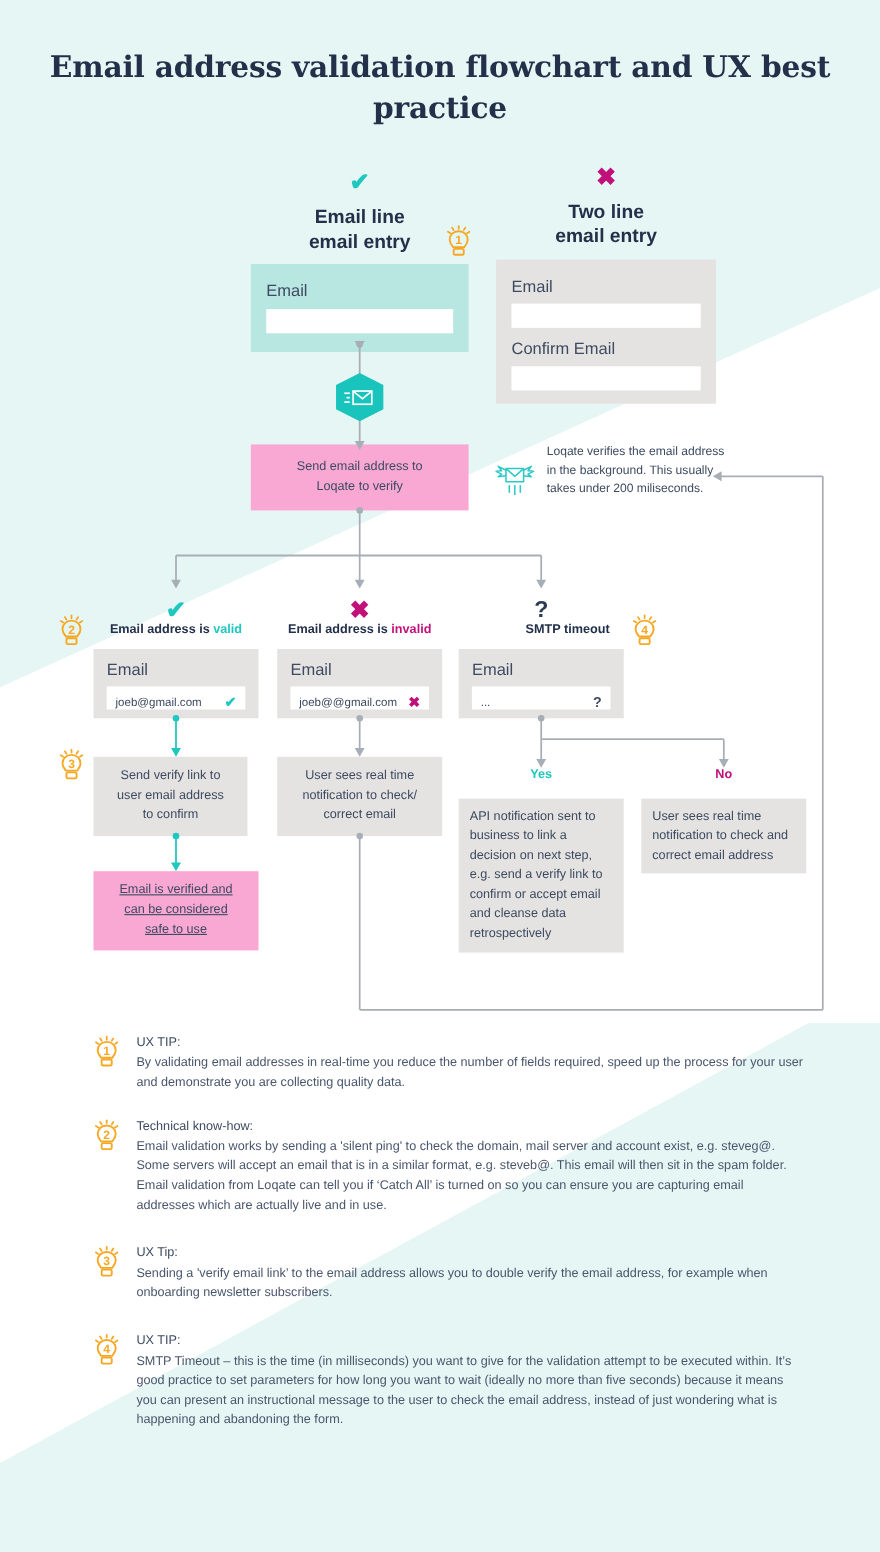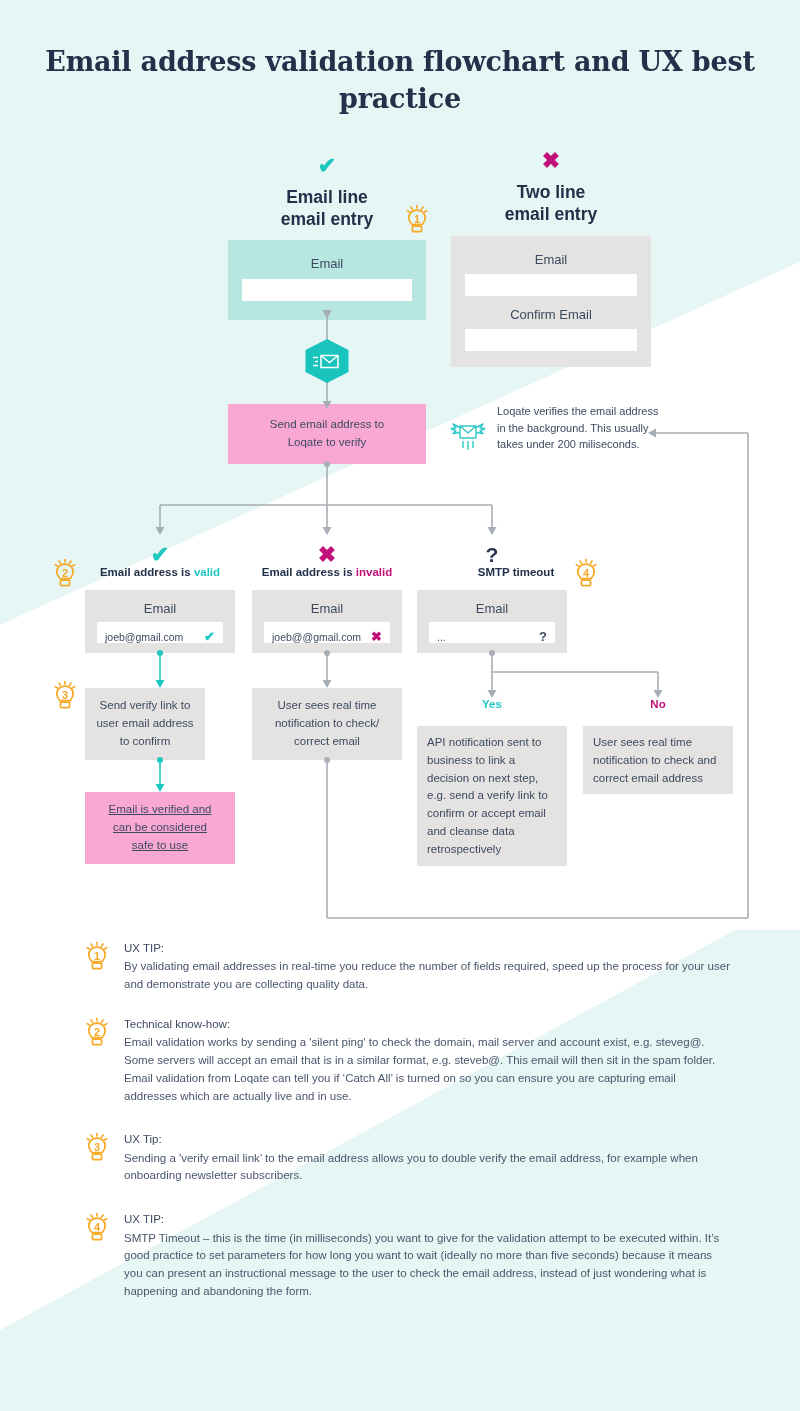--- a/index.html
+++ b/index.html
@@ -41,21 +41,21 @@
   .colhead-title {
     font-size:17.5px; font-weight:bold; line-height:1.28;
     color:#22304a; margin-top:9px; white-space:pre-line;
   }
 
   
   .card { position:absolute; }
   .card-teal { background:#b8e6e1; }
   .card-grey { background:#e4e3e1; }
   .field-label {
-    font-size:13px; color:#3d4a60; line-height:1;text-align:center;
+    font-size:15px; color:#3d4a60; line-height:1;
   }
   .field-box {
     background:#ffffff; width:100%;
     display:flex; align-items:flex-end; justify-content:space-between;
     padding:0 8px;
   }
   .field-val { font-size:10.5px; color:#3d4a60; }
   .field-mark { font-size:13px; font-weight:bold; line-height:1; }
 
   
@@ -309,21 +309,21 @@
         <line x1="19" y1="2" x2="17.6" y2="4.2"></line>
           <line x1="3.2" y1="5.6" x2="5.4" y2="7"></line>
         <line x1="22.8" y1="5.6" x2="20.6" y2="7"></line>
       </g>
       <path d="M13 5.2 C8.1 5.2 4.8 8.6 4.8 13 C4.8 16.0 6.6 18.0 7.9 19.6 L18.1 19.6 C19.4 18.0 21.2 16.0 21.2 13 C21.2 8.6 17.9 5.2 13 5.2 Z" fill="none" stroke="#f7a823" stroke-width="1.7"></path>
       <rect x="8.4" y="21.2" width="9.2" height="5.4" rx="1.2" fill="none" stroke="#f7a823" stroke-width="1.7"></rect>
     </svg>
     <div class="num">3</div>
   </div>
 
-  <div class="pbox pbox-grey" style="left:85px; top:688px; width:120px; height:72px; white-space:pre-line;">Send verify link to
+  <div class="pbox pbox-grey" style="left:85px; top:688px; width:140px; height:72px; white-space:pre-line;">Send verify link to
 user email address
 to confirm</div>
 
   <div class="pbox pbox-teal" style="left:85px; top:792px; width:150px; height:72px; white-space:pre-line;text-decoration:underline;">Email is verified and
 can be considered
 safe to use</div>
 
   <div class="blabel" style="left:227px; top:544px; width:200px;">
     <span class="markbig mark-x">✖</span>
   </div>

